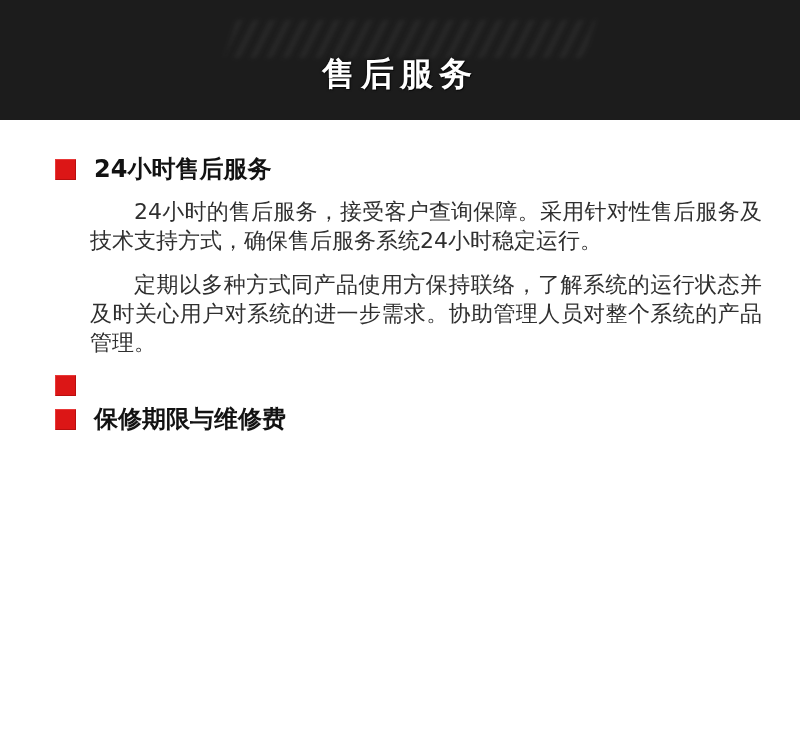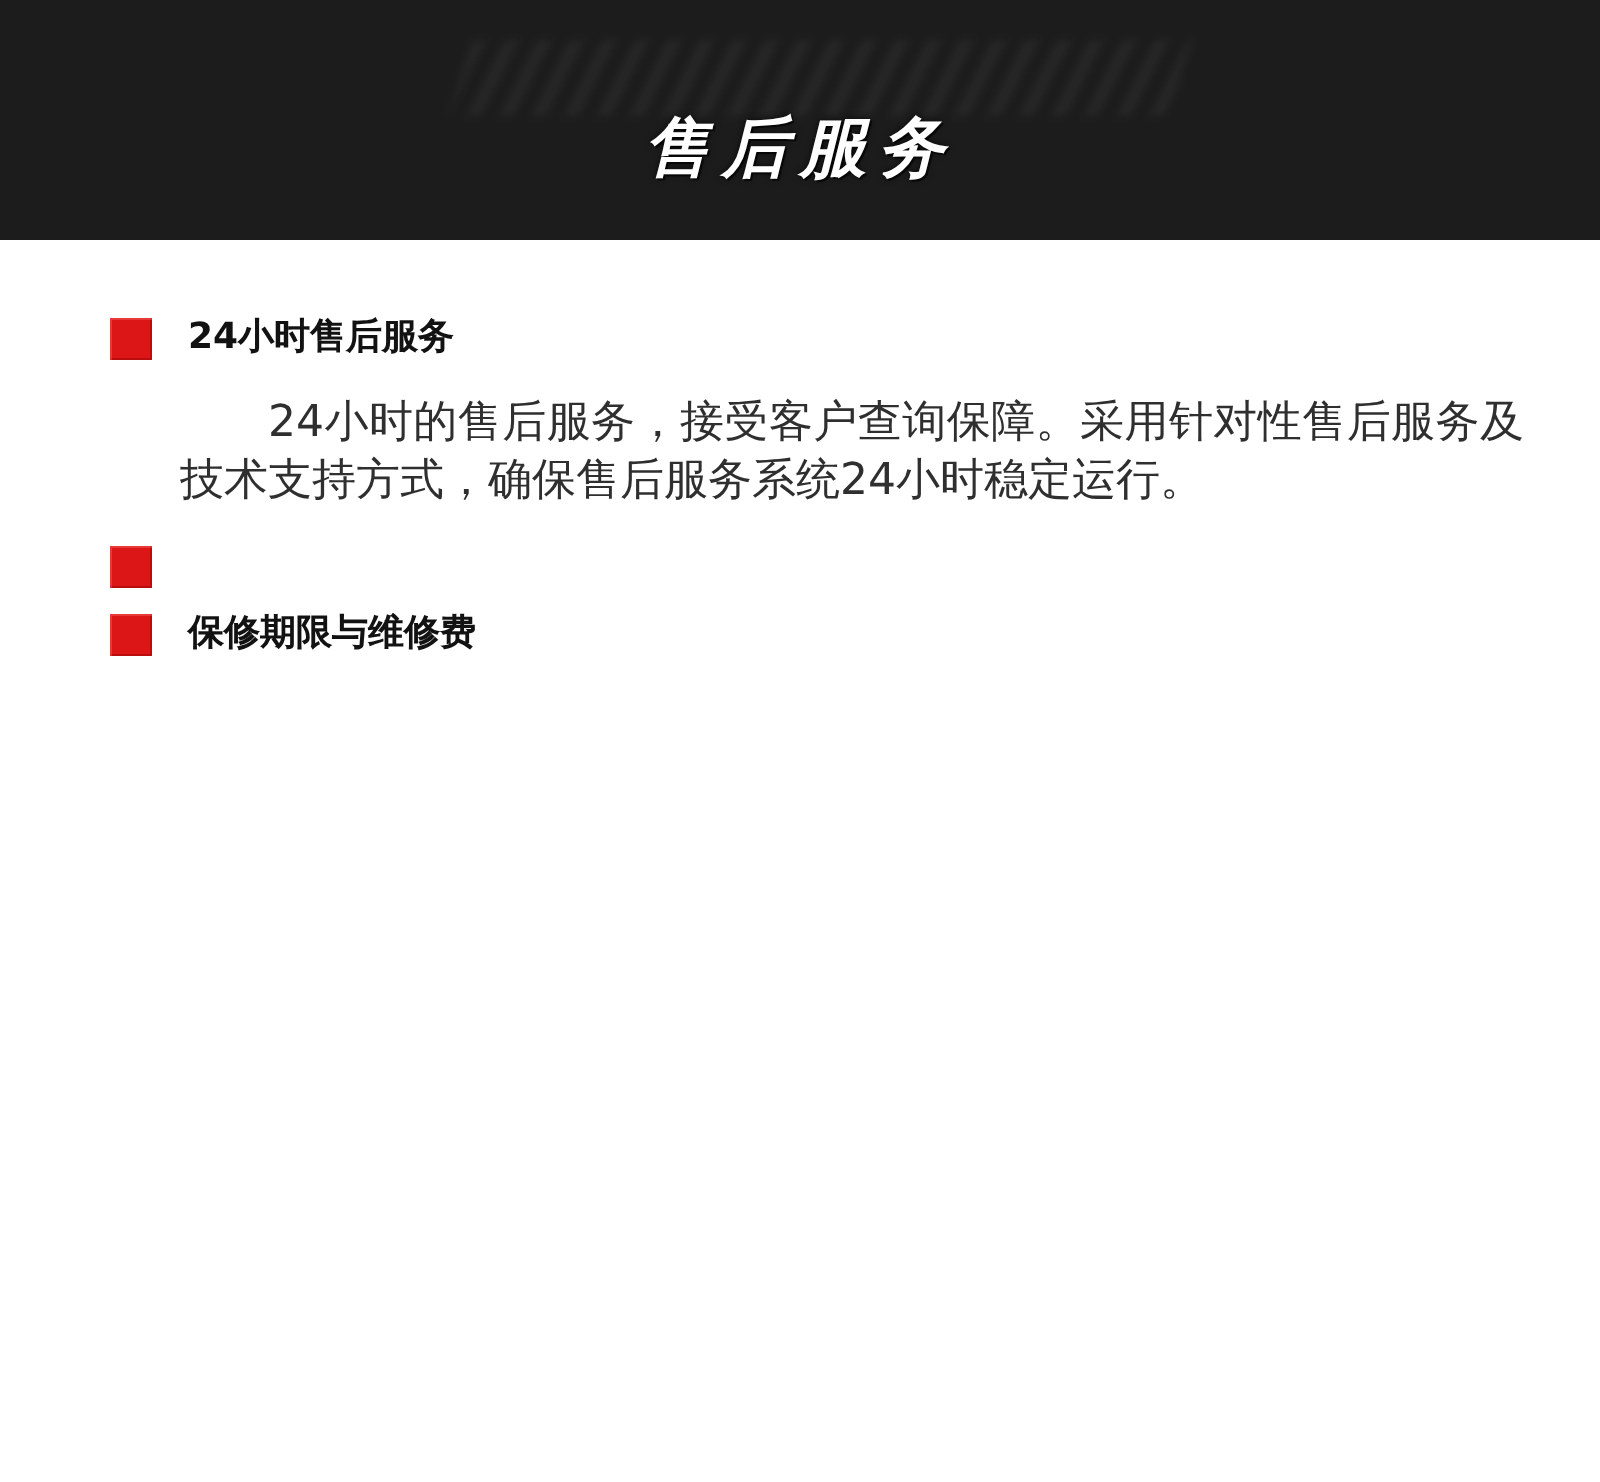--- a/index.html
+++ b/index.html
@@ -44,21 +44,20 @@
     pointer-events: none;
   }
   .banner-title {
     margin: 0;
     padding-top: 28px;
     color: #ffffff;
     font-size: 33px;
     font-weight: bold;
     letter-spacing: 6px;
     text-shadow: 0 0 3px rgba(0,0,0,0.7), 1px 1px 0 rgba(0,0,0,0.6);
-    font-style: italic;
   }
 
   
   .content {
     padding: 36px 38px 0 55px;
   }
   .section {
     margin: 0 0 8px 0;
   }
   .section-header {
@@ -69,21 +68,21 @@
   .bullet {
     flex: 0 0 auto;
     width: 21px;
     height: 21px;
     background: #dc1616;
     box-shadow: inset 1px 1px 0 rgba(255,120,120,0.35), inset -1px -1px 0 rgba(120,0,0,0.35);
     margin-right: 18px;
   }
   .section-heading {
     margin: 0;
-    font-size: 18px;
+    font-size: 24px;
     font-weight: bold;
     color: #121212;
     line-height: 26px;
   }
   .section p {
     margin: 15px 0;
     padding-left: 35px;
     font-size: 22px;
     line-height: 29px;
     color: #2f2f2f;
@@ -105,20 +104,21 @@
 
     <div class="section">
       <div class="section-header">
         <span class="bullet"></span>
         <h2 class="section-heading">24小时售后服务</h2>
       </div>
       <p>24小时的售后服务，接受客户查询保障。采用针对性售后服务及技术支持方式，确保售后服务系统24小时稳定运行。</p>
     </div>
 
     <div class="section">
+      <p>定期以多种方式同产品使用方保持联络，了解系统的运行状态并及时关心用户对系统的进一步需求。协助管理人员对整个系统的产品管理。</p>
     </div>
 
     <div class="section">
       <div class="section-header">
         <span class="bullet"></span>
       </div>
     </div>
 
     <div class="section">
       <div class="section-header">

